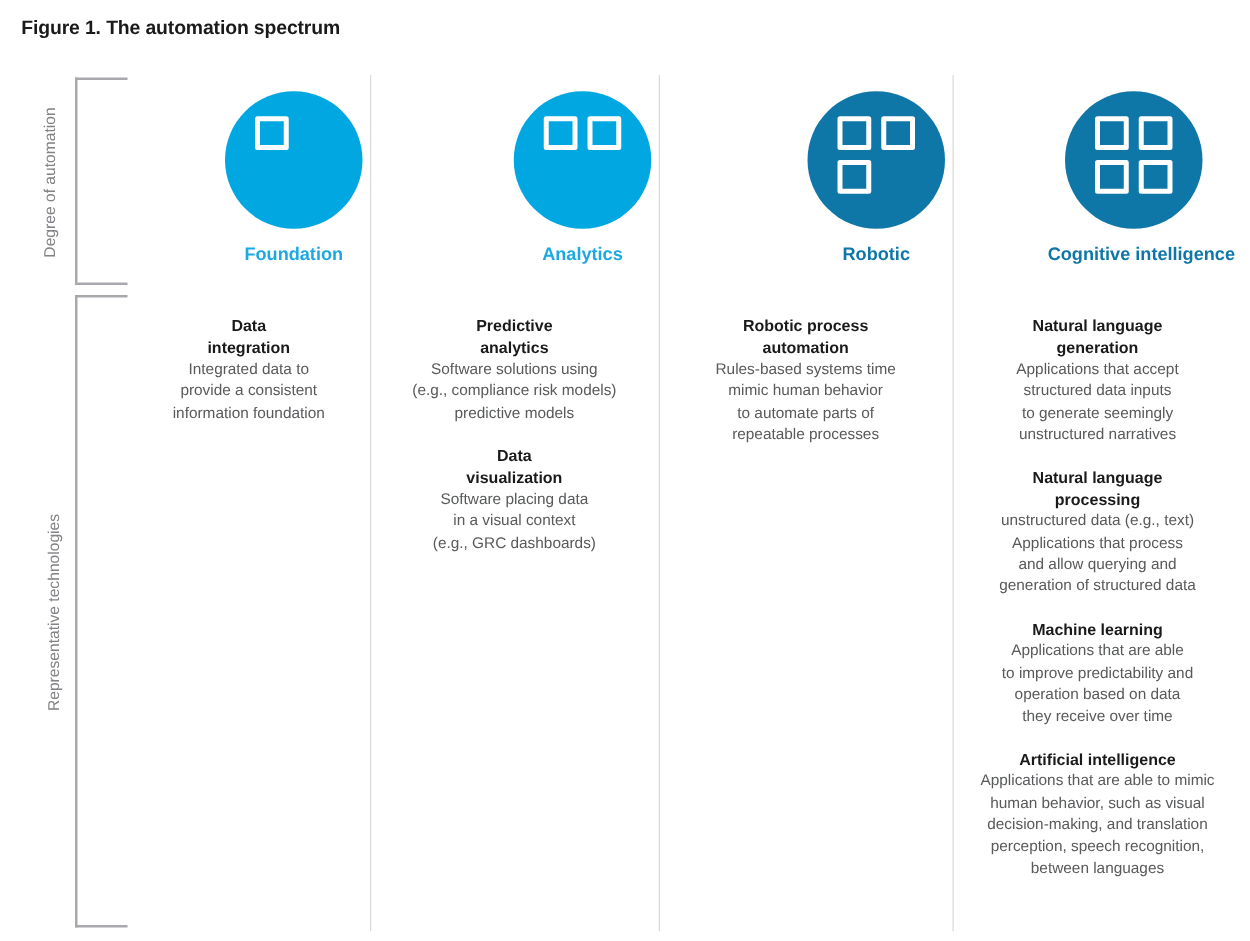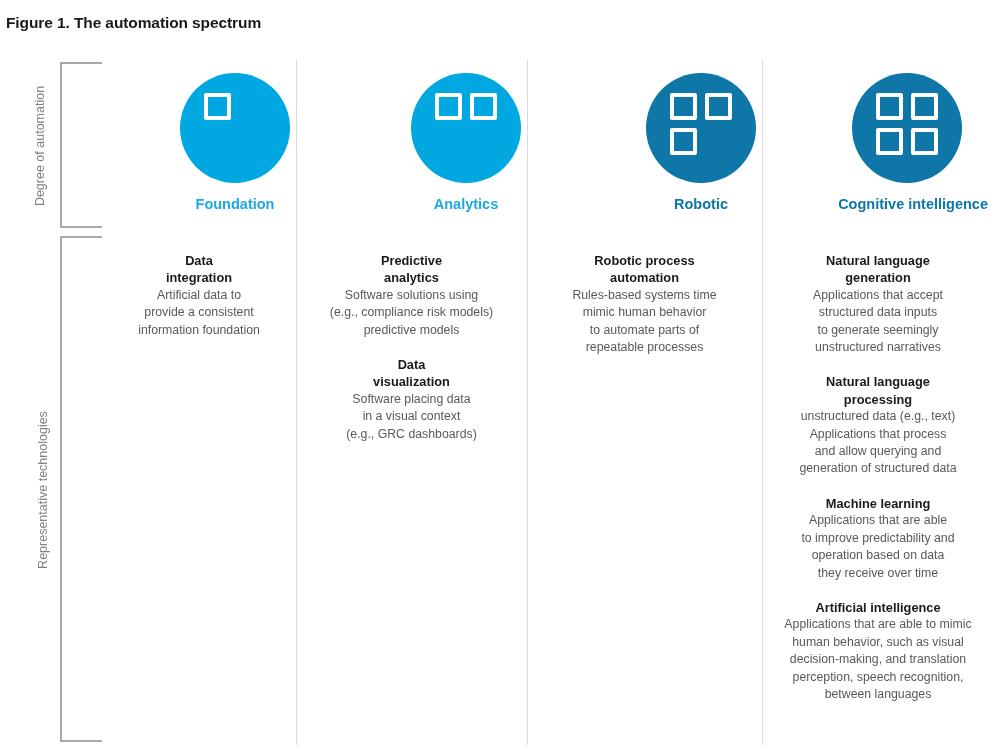--- a/index.html
+++ b/index.html
@@ -12,21 +12,21 @@
     height: 753px;
     font-family: "Liberation Sans", sans-serif;
     color: #231f20;
     position: relative;
     overflow: hidden;
   }
 
   
   .fig-title {
     position: absolute;
-    left: 6px;
+    left: 17px;
     top: 14px;
     font-size: 15.5px;
     font-weight: bold;
     letter-spacing: -0.1px;
     color: #1a1a1a;
     white-space: nowrap;
   }
 
   
   .bracket {
@@ -185,21 +185,21 @@
           <div class="sq off"></div>
           <div class="sq off"></div>
         </div>
       </div>
       <div class="stage-label" style="color: rgb(28, 169, 226);">Foundation</div>
     </div>
     <div class="tech-list">
       <div class="tech-block">
         <div class="tech-name">Data</div>
         <div class="tech-name">integration</div>
-        <div class="tech-desc">Artificial data to</div>
+        <div class="tech-desc">Integrated data to</div>
         <div class="tech-desc">provide a consistent</div>
         <div class="tech-desc">information foundation</div>
       </div>
     </div>
   </div>
 
   <div class="col c1">
     <div class="circle-wrap">
       <div class="circle" style="background: rgb(0, 167, 225);">
         <div class="icon-grid">

